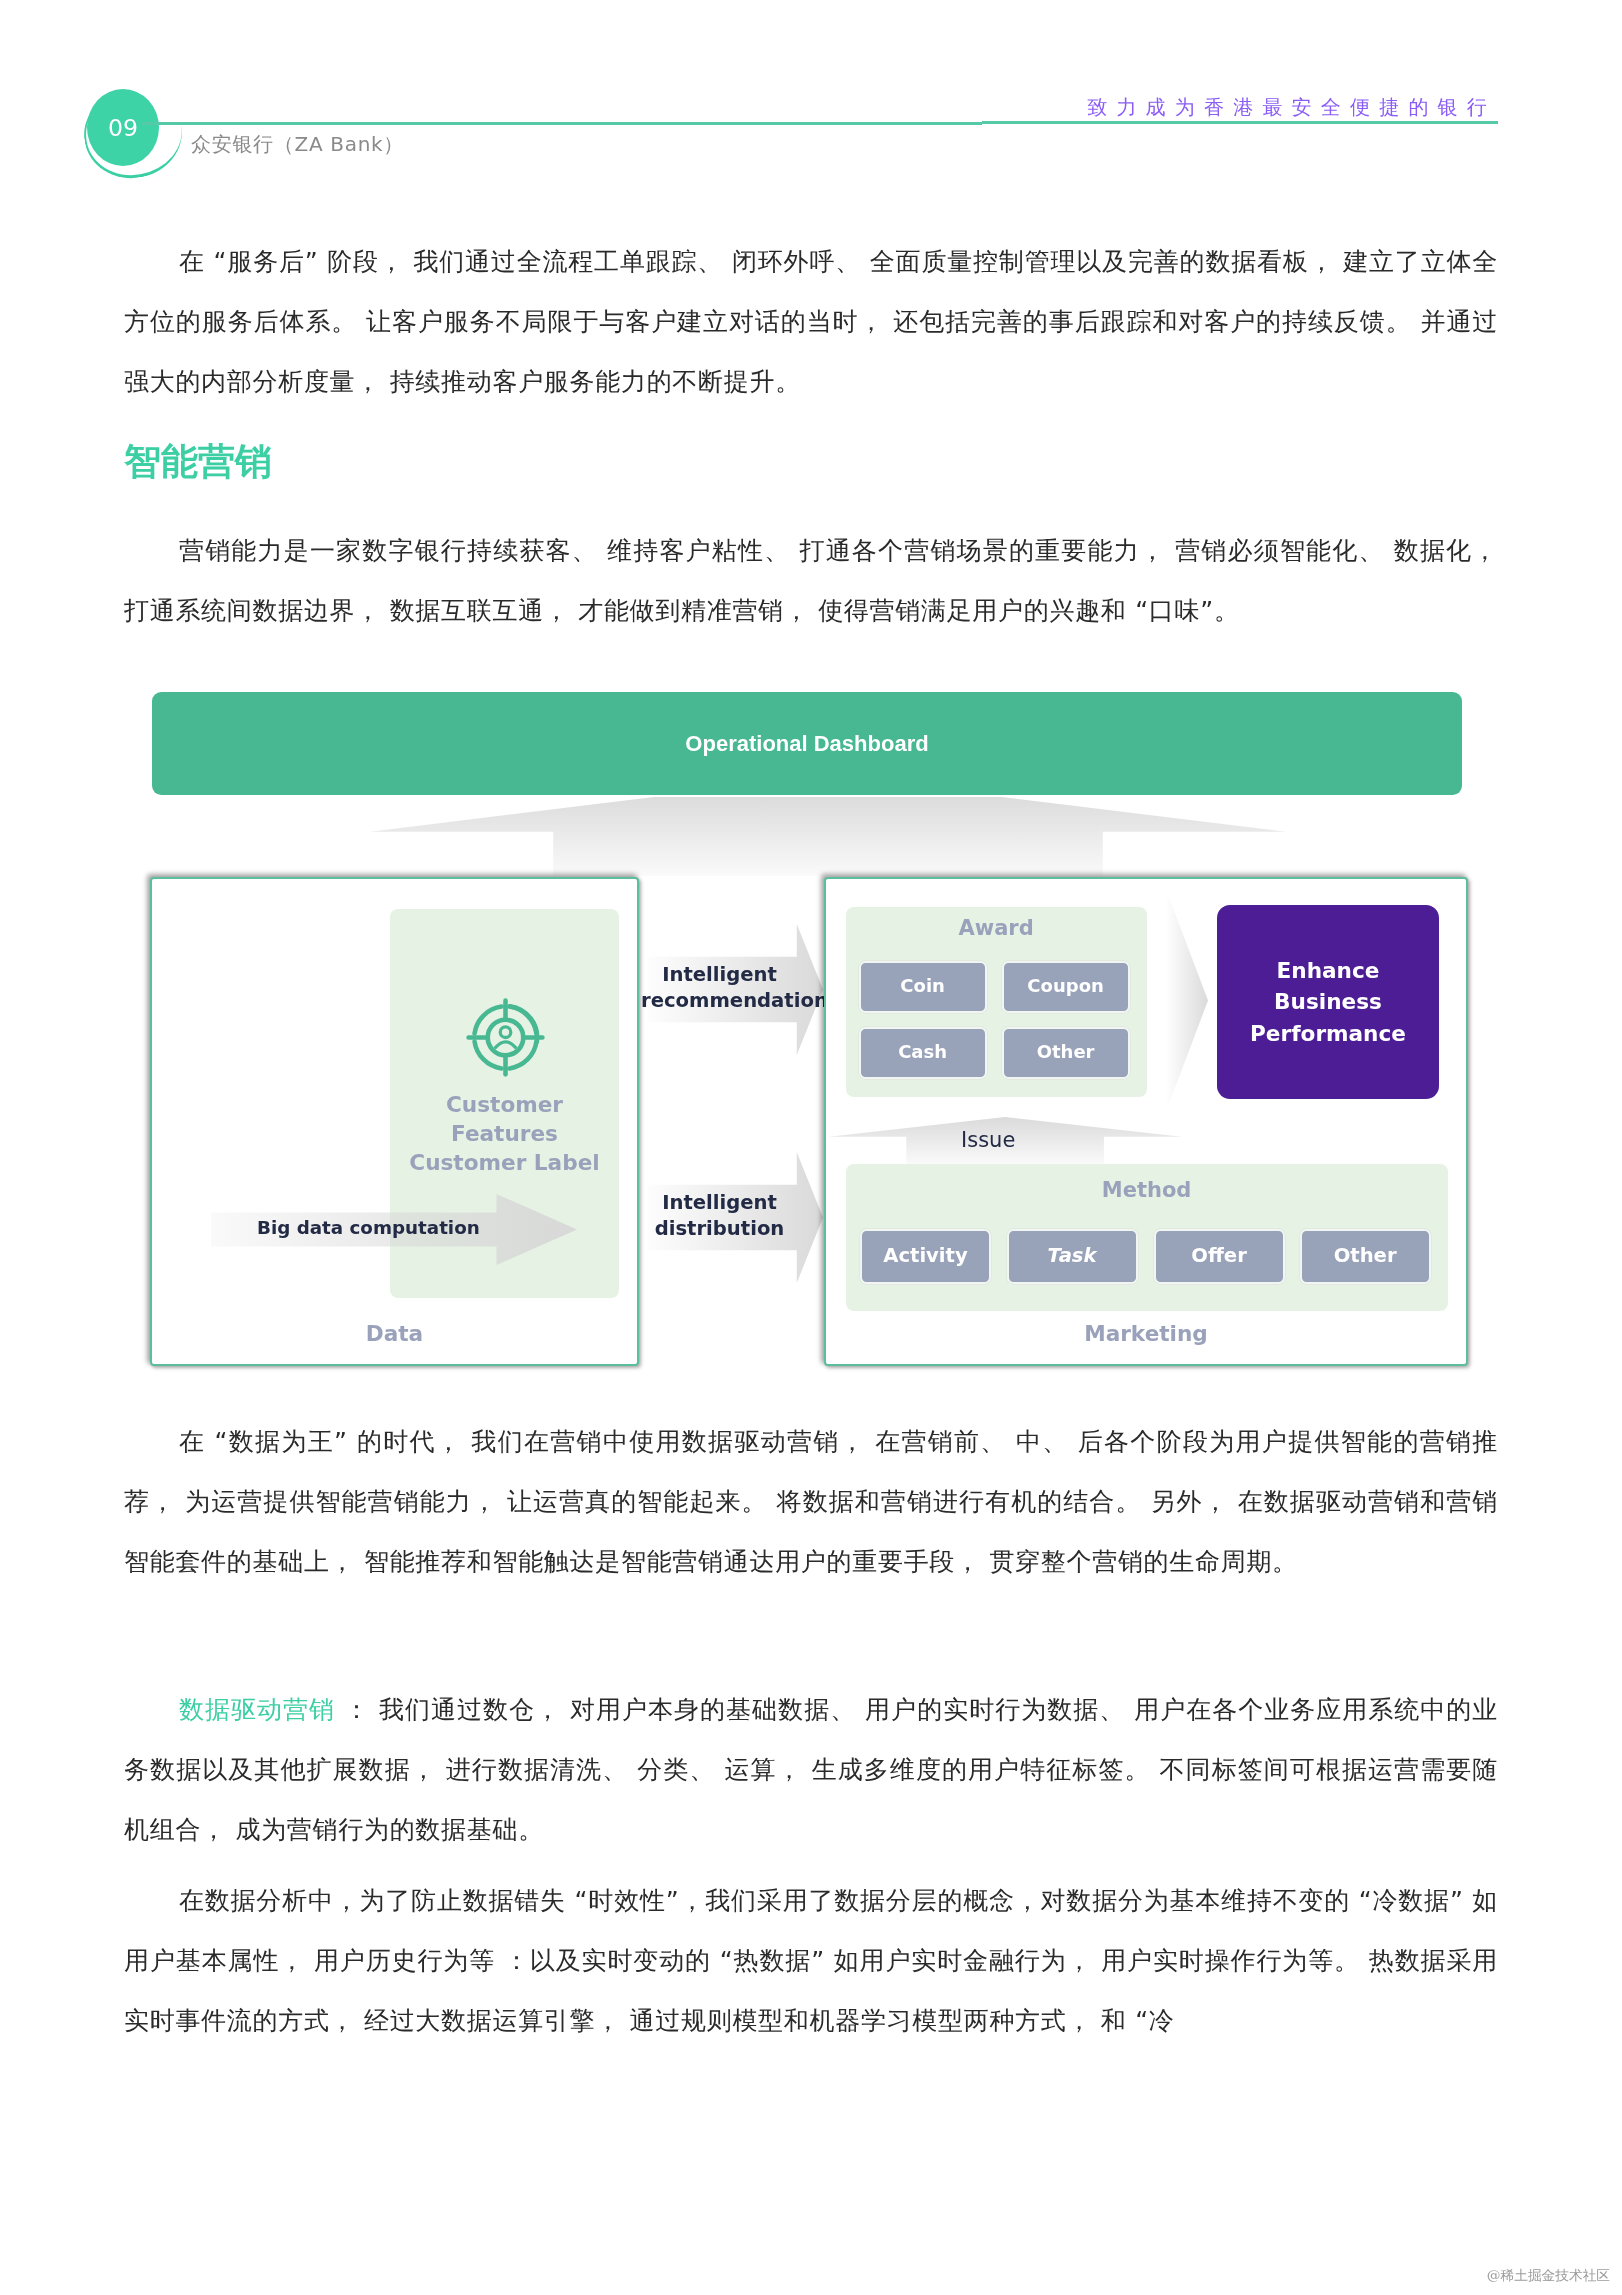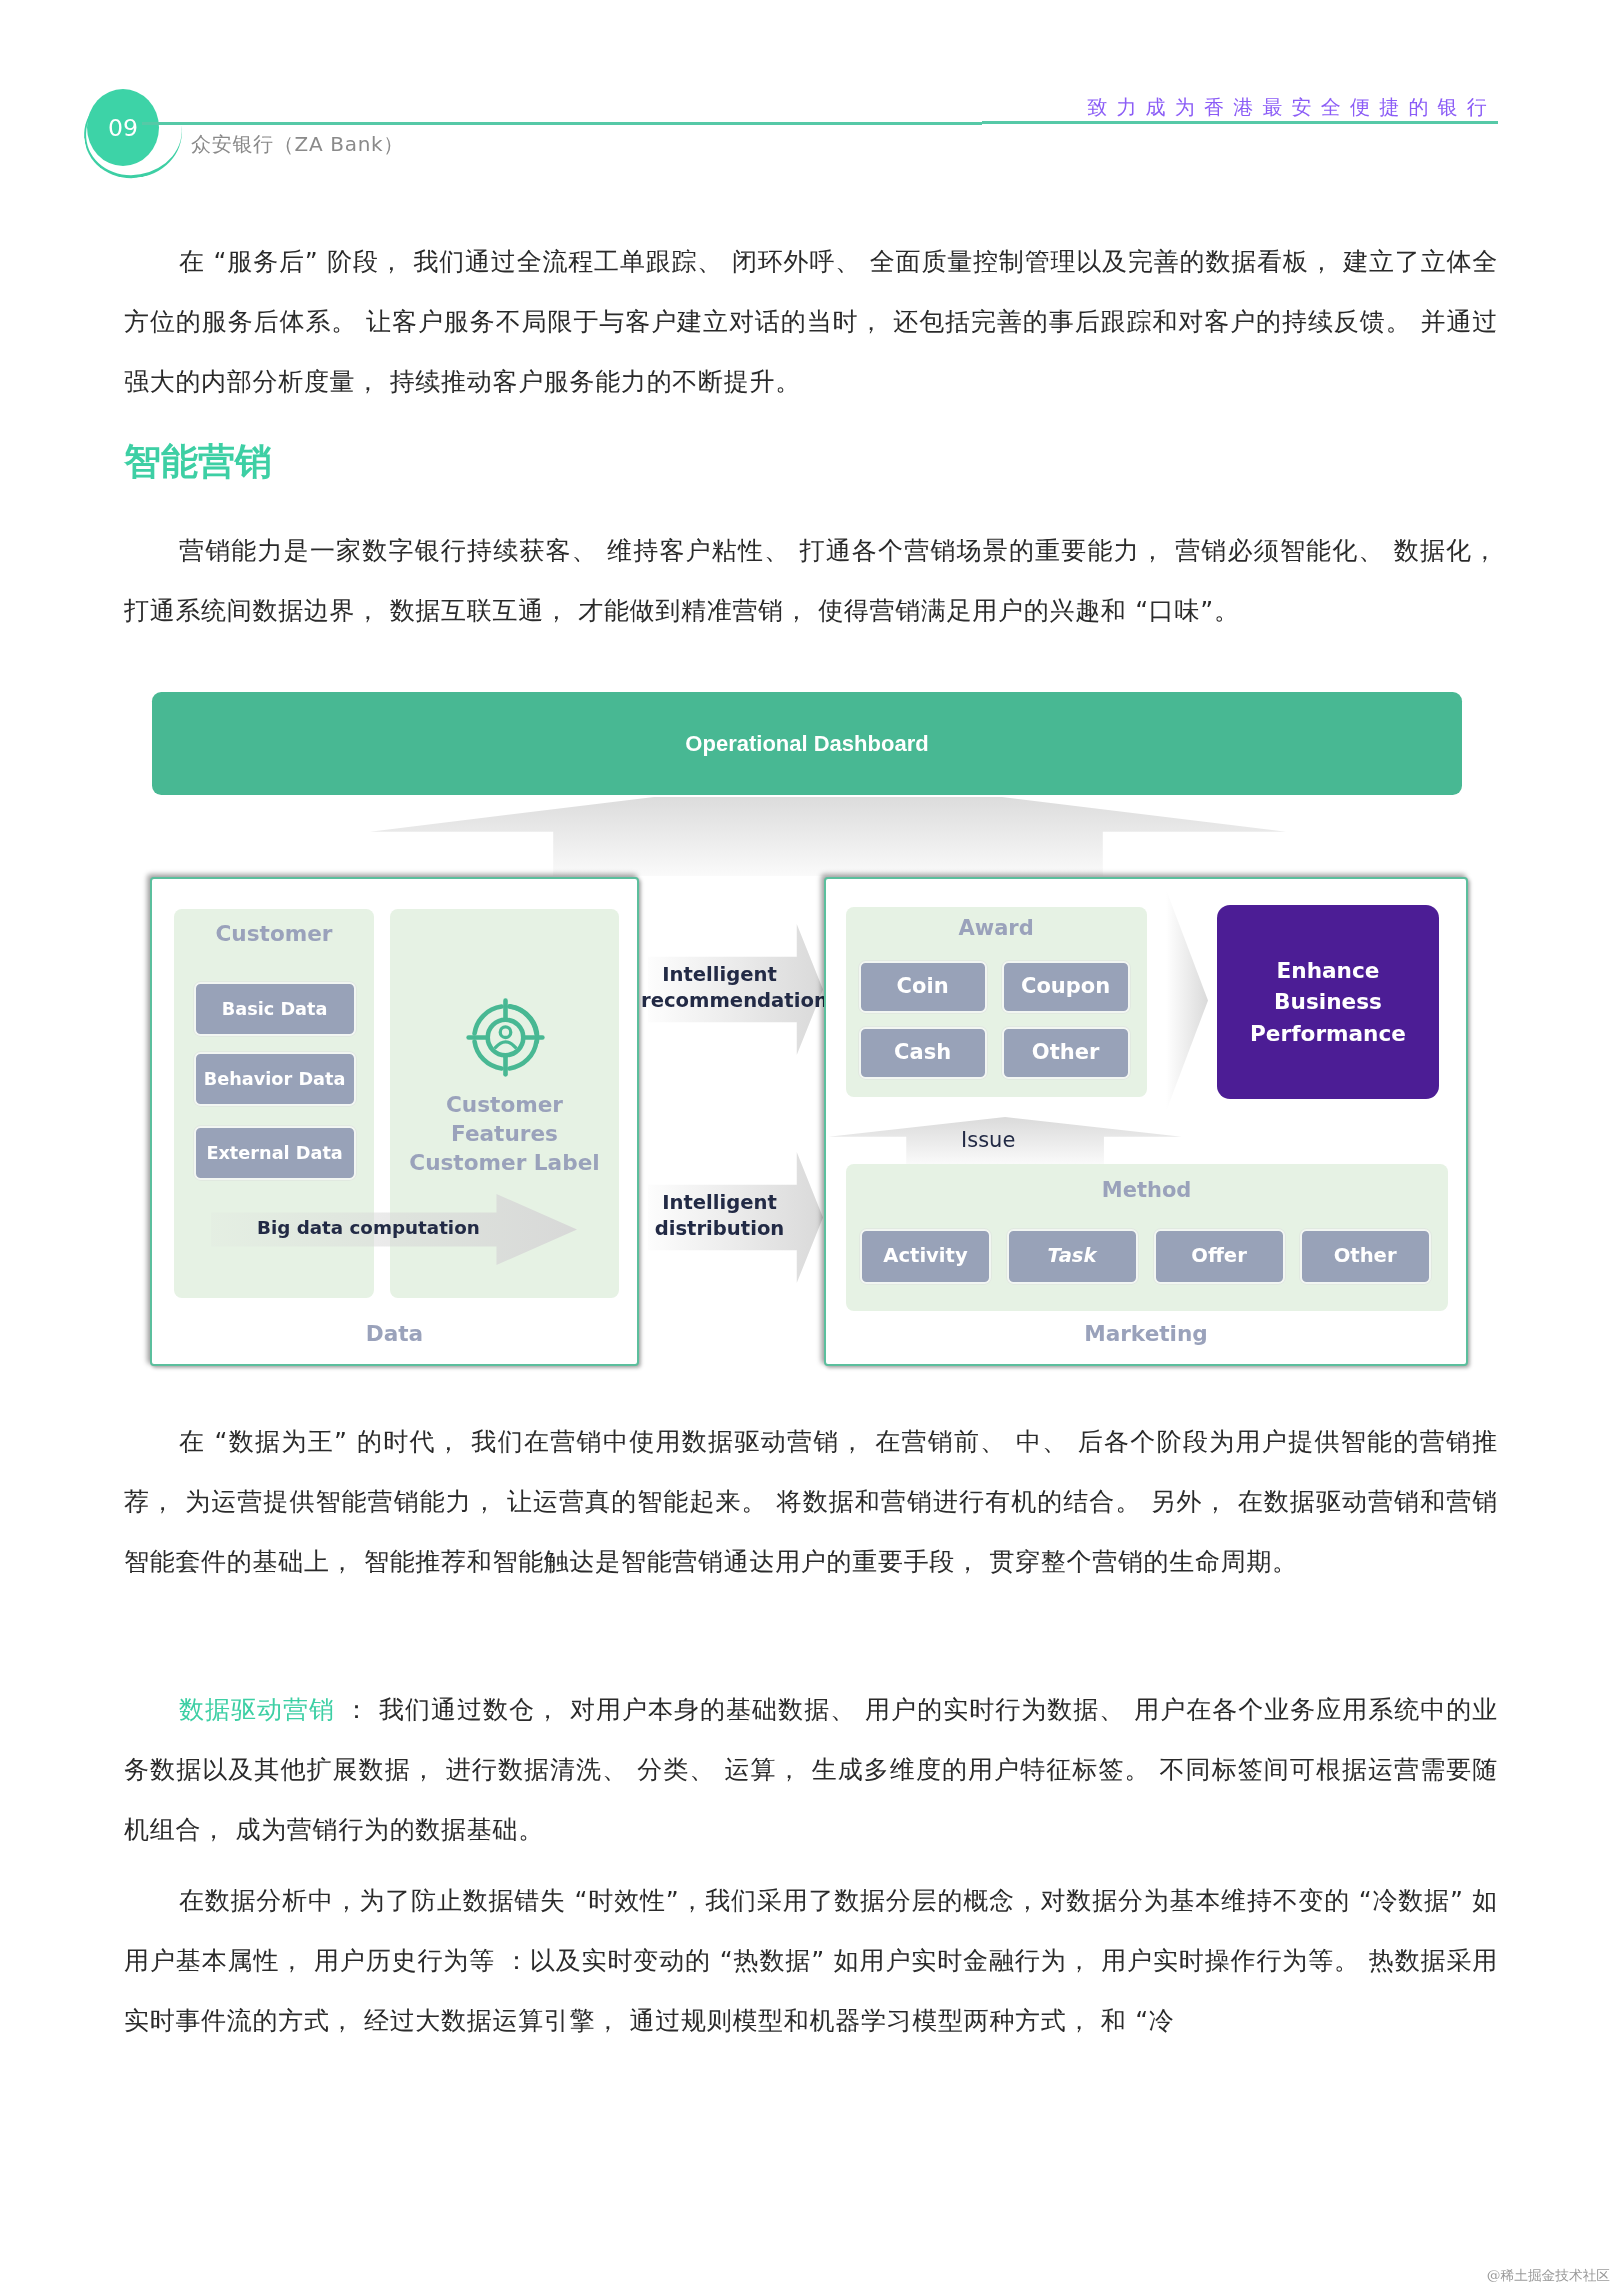--- a/index.html
+++ b/index.html
@@ -104,21 +104,21 @@
       background: linear-gradient(to right, #fdfdfd, #d9d9d9);
       clip-path: polygon(0 25%, 85% 25%, 85% 0, 100% 50%, 85% 100%, 85% 75%, 0 75%);
     }
     .side-arrow-label {
       position: absolute; left: 641px; width: 157px; text-align: center;
       font-size: 19.6px; font-weight: bold; color: #222a45; line-height: 1.35;
       font-family: "DejaVu Sans", sans-serif;
     }
 
     .box-award { left: 19.6px; top: 27.5px; width: 301px; height: 190px; }
-    .chip-award { width: 128px; height: 52px; font-size: 21px; }
+    .chip-award { width: 128px; height: 52px; font-size: 18px; }
     .enhance {
       position: absolute; left: 391px; top: 26px; width: 222px; height: 194px;
       background: #4c1d95; border-radius: 13px;
       display: flex; align-items: center; justify-content: center; text-align: center;
       color: #fff; font-weight: bold; font-size: 21.6px; line-height: 1.45;
       font-family: "DejaVu Sans", sans-serif; white-space: pre-line;
     }
     .right-arrow {
       position: absolute; left: 340px; top: 10.5px; width: 42px; height: 222px;
       background: linear-gradient(to right, #ffffff, #dadada);
@@ -159,26 +159,20 @@
 <h2 class="section-title">智能营销</h2>
 <p class="para" style="top:521px;">营销能力是一家数字银行持续获客、 维持客户粘性、 打通各个营销场景的重要能力， 营销必须智能化、 数据化， 打通系统间数据边界， 数据互联互通， 才能做到精准营销， 使得营销满足用户的兴趣和 “口味”。</p>
 
 <div class="diagram">
   <div class="op-dash">
     <span>Operational Dashboard</span>
   </div>
   <div class="up-arrow-big"></div>
 
   <div class="panel panel-data">
-    <div class="soft-box box-customer">
-      <div class="gray-title" style="top:11.8px;font-size:21.6px;">Customer</div>
-      <div class="chip chip-cust" style="top:73px;height:54px;">Basic Data</div>
-      <div class="chip chip-cust" style="top:143px;height:54px;">Behavior Data</div>
-      <div class="chip chip-cust" style="top:217px;height:54px;">External Data</div>
-    </div>
     <div class="soft-box box-features">
       <svg class="target-icon" viewBox="0 0 120 120">
         <g fill="none" stroke="#48b893" stroke-width="7" stroke-linecap="round">
           <path d="M60 12 A48 48 0 0 1 108 60" transform="rotate(8 60 60)" stroke-dasharray="0"></path>
           <path d="M54 13 A48 48 0 0 0 13 54"></path>
           <path d="M13 66 A48 48 0 0 0 54 107"></path>
           <path d="M66 107 A48 48 0 0 0 107 66"></path>
           <path d="M66 13 A48 48 0 0 1 107 54"></path>
           <line x1="60" y1="4" x2="60" y2="30"></line>
           <line x1="60" y1="90" x2="60" y2="116"></line>

